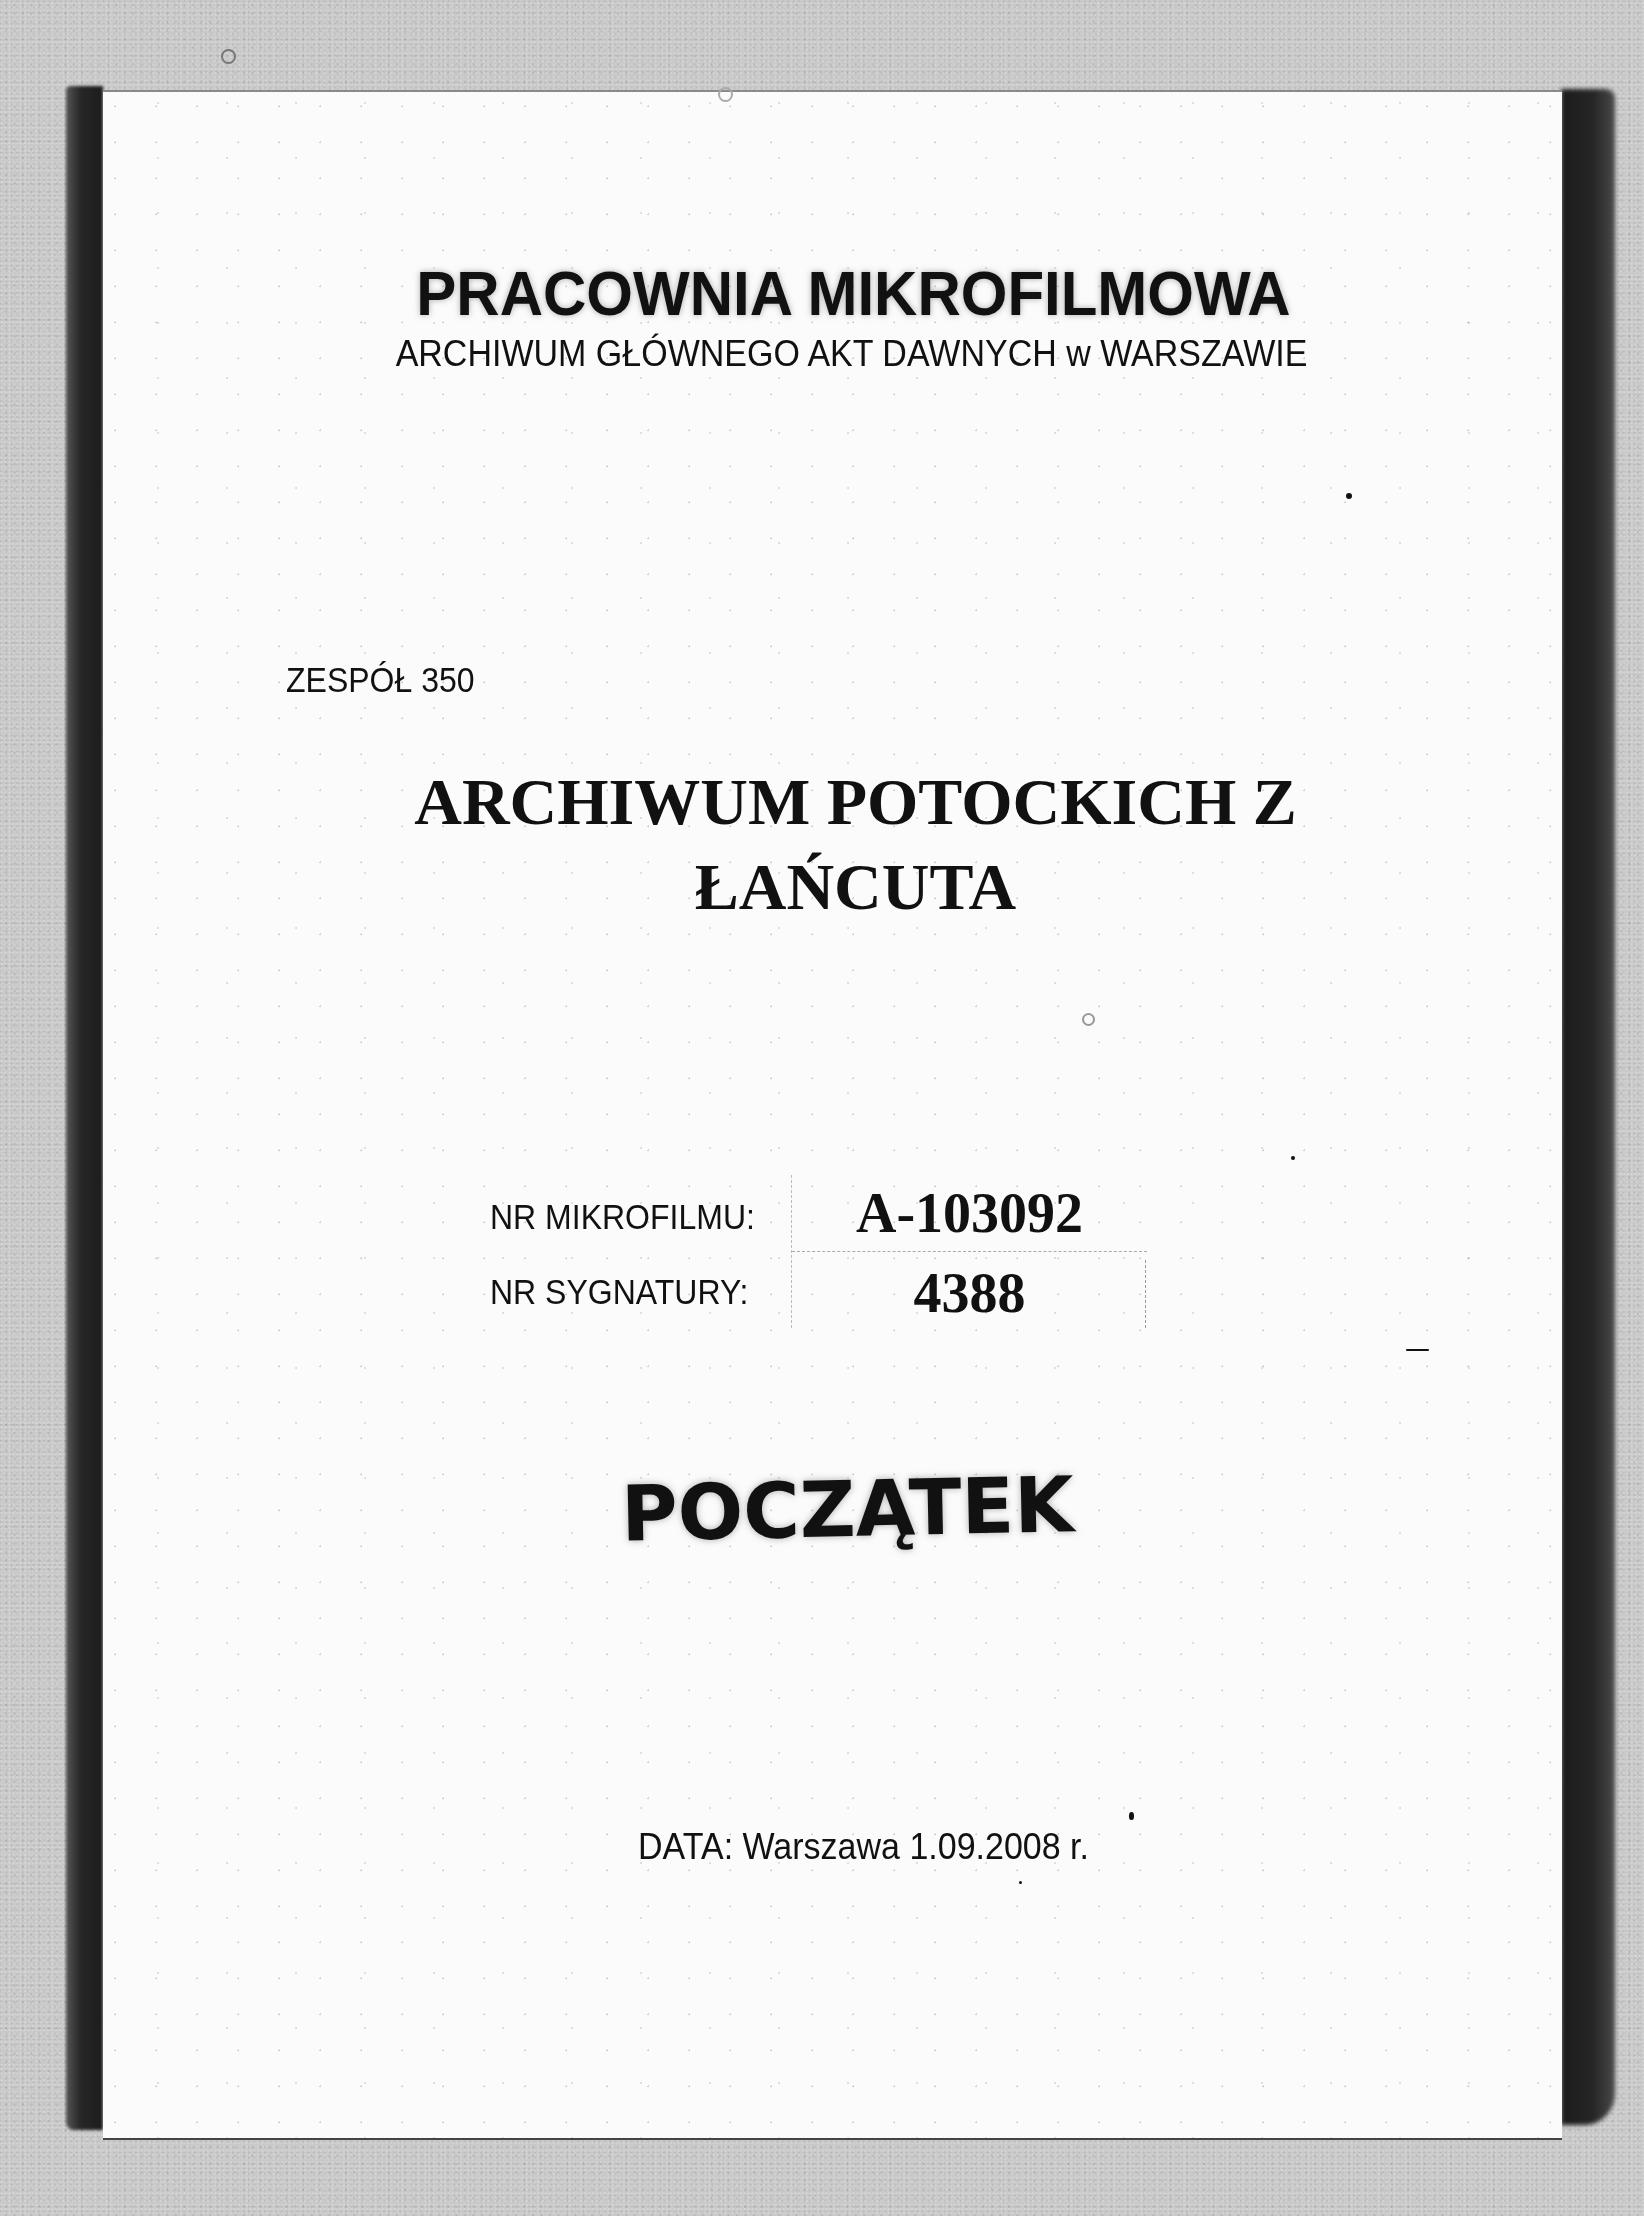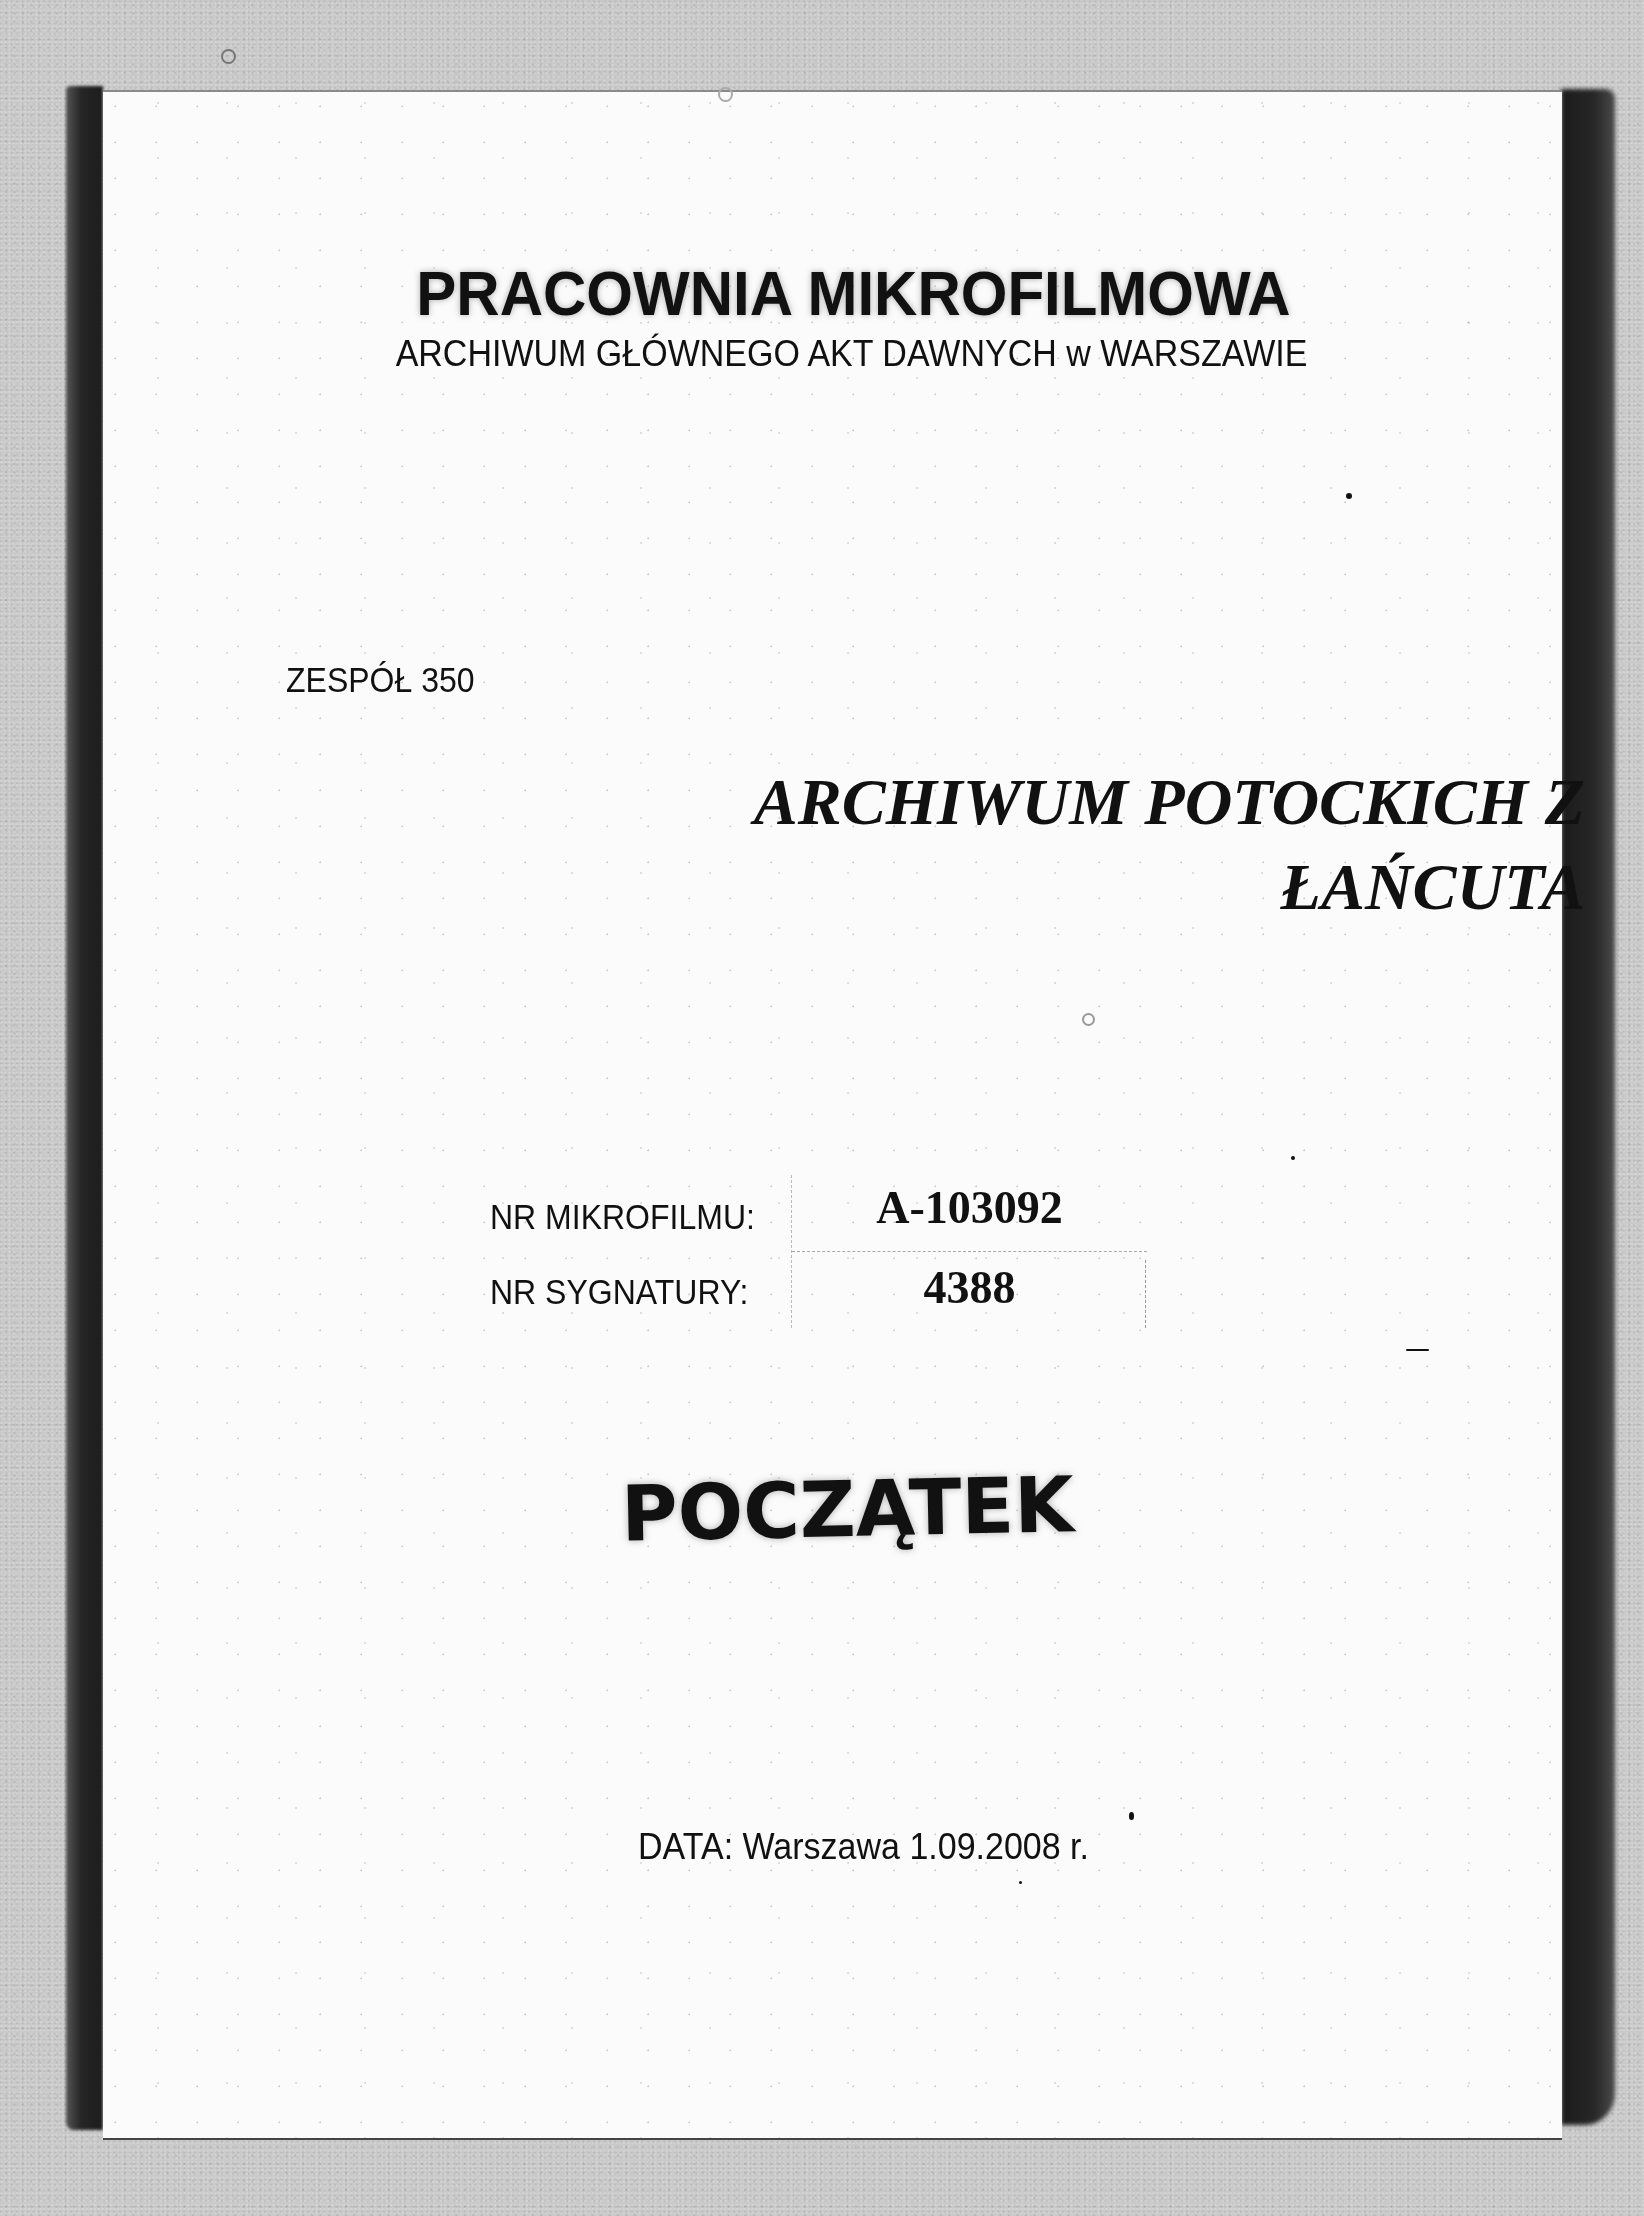--- a/index.html
+++ b/index.html
@@ -89,28 +89,27 @@
       font-size: 32px;
       color: #111;
       transform: scaleY(1.1);
       transform-origin: left top;
     }
     .fonds-title {
       position: absolute;
       left: 0;
       width: 100%;
       top: 667px;
-      text-align: right;
+      text-align: center;
       font-family: "Liberation Serif", serif;
       font-weight: bold;
       font-size: 66px;
       line-height: 85px;
       color: #111;
       margin-left: 23px;
-      font-style: italic;
     }
     .numbers {
       position: absolute;
       left: 0;
       top: 0;
       width: 100%;
       height: 100%;
     }
     .num-label {
       position: absolute;
@@ -142,21 +141,21 @@
       left: 353px;
       top: 85px;
       height: 68px;
       border-left: 0.8px dashed #999;
     }
     .num-value {
       position: absolute;
       font-family: "Liberation Serif", serif;
       font-weight: bold;
       color: #111;
-      font-size: 46px;
+      font-size: 56px;
       width: 355px;
       text-align: center;
       left: 0;
     }
     .num-value.mikro { top: 6.2px; }
     .num-value.sygn { top: 86px; }
     .begin-label {
       position: absolute;
       left: 0;
       width: 100%;

